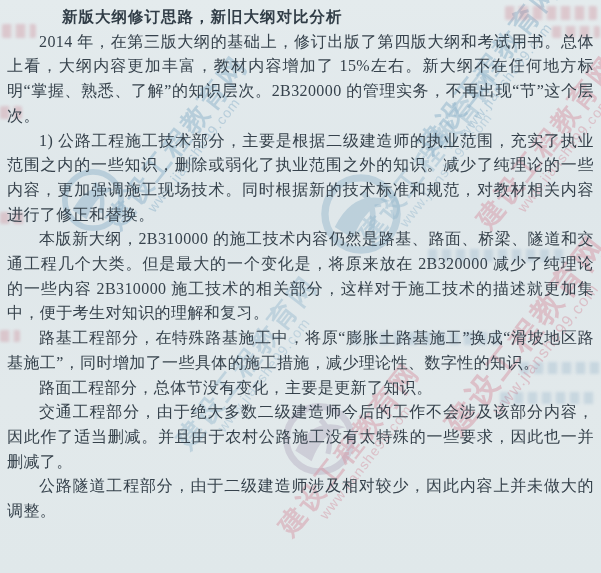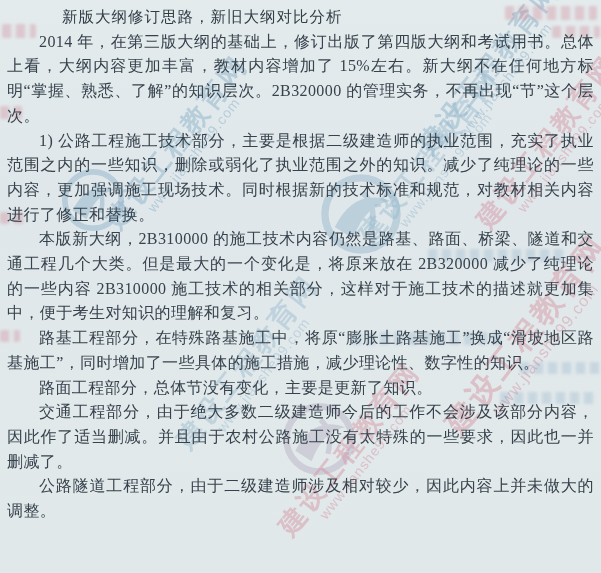--- a/index.html
+++ b/index.html
@@ -49,21 +49,21 @@
     padding: 5px 7px 0 7px;
     color: #36424c;
     font-size: 16px;
     line-height: 24.7px;
     text-align: justify;
     letter-spacing: 0.4px;
   }
   .doc-title {
     margin: 0;
     font-size: 15.5px;
-    font-weight: normal;
+    font-weight: bold;
     text-indent: 55px;
     letter-spacing: 1px;
     line-height: 24.7px;
     color: #313d47;
   }
   .para { margin: 0; text-indent: 2em; }
 </style>
 </head>
 <body>
 

